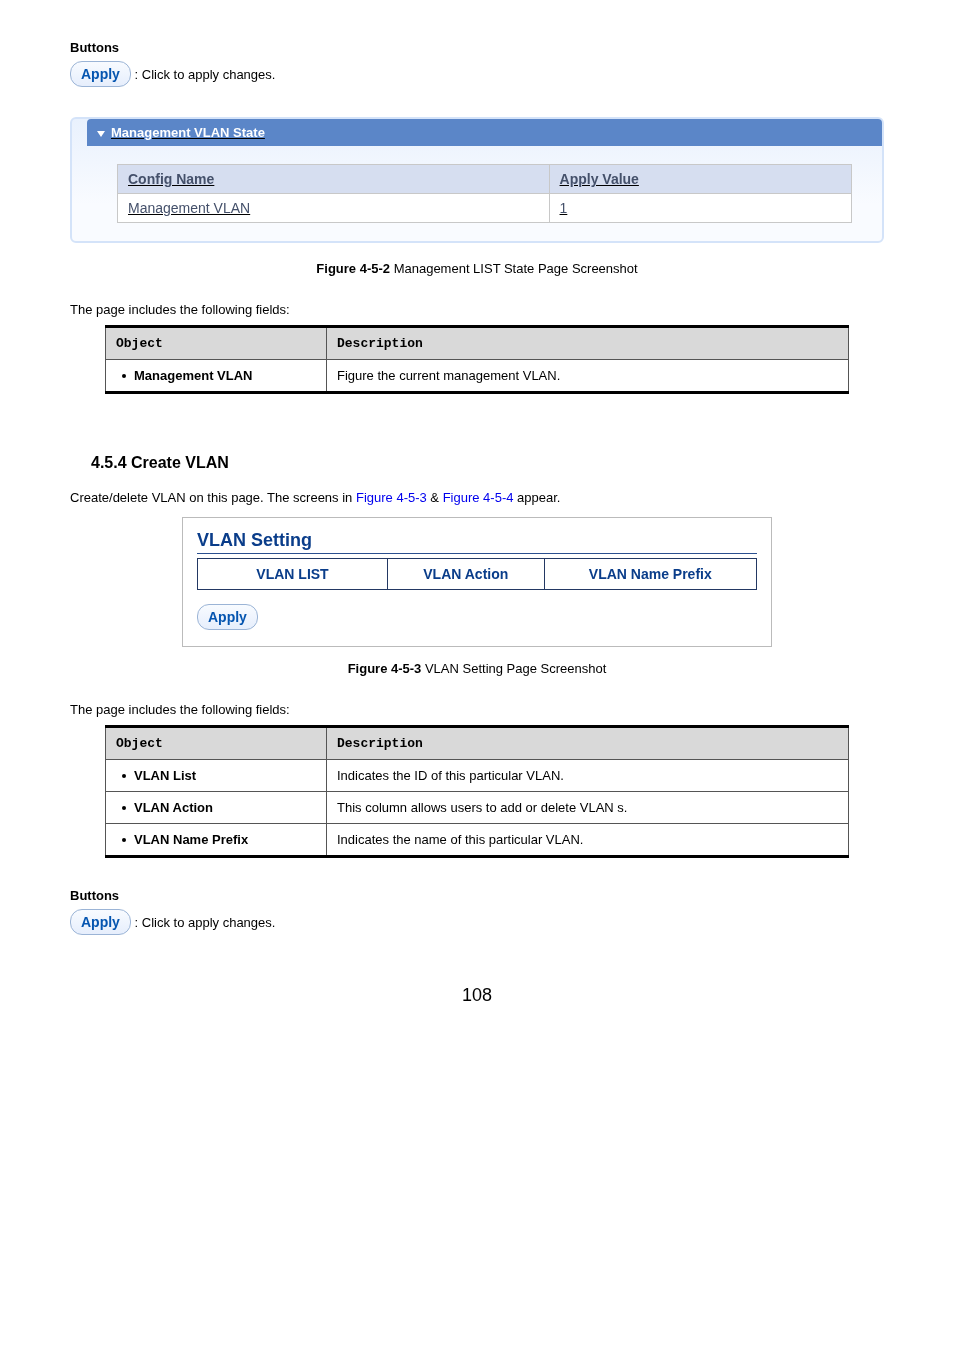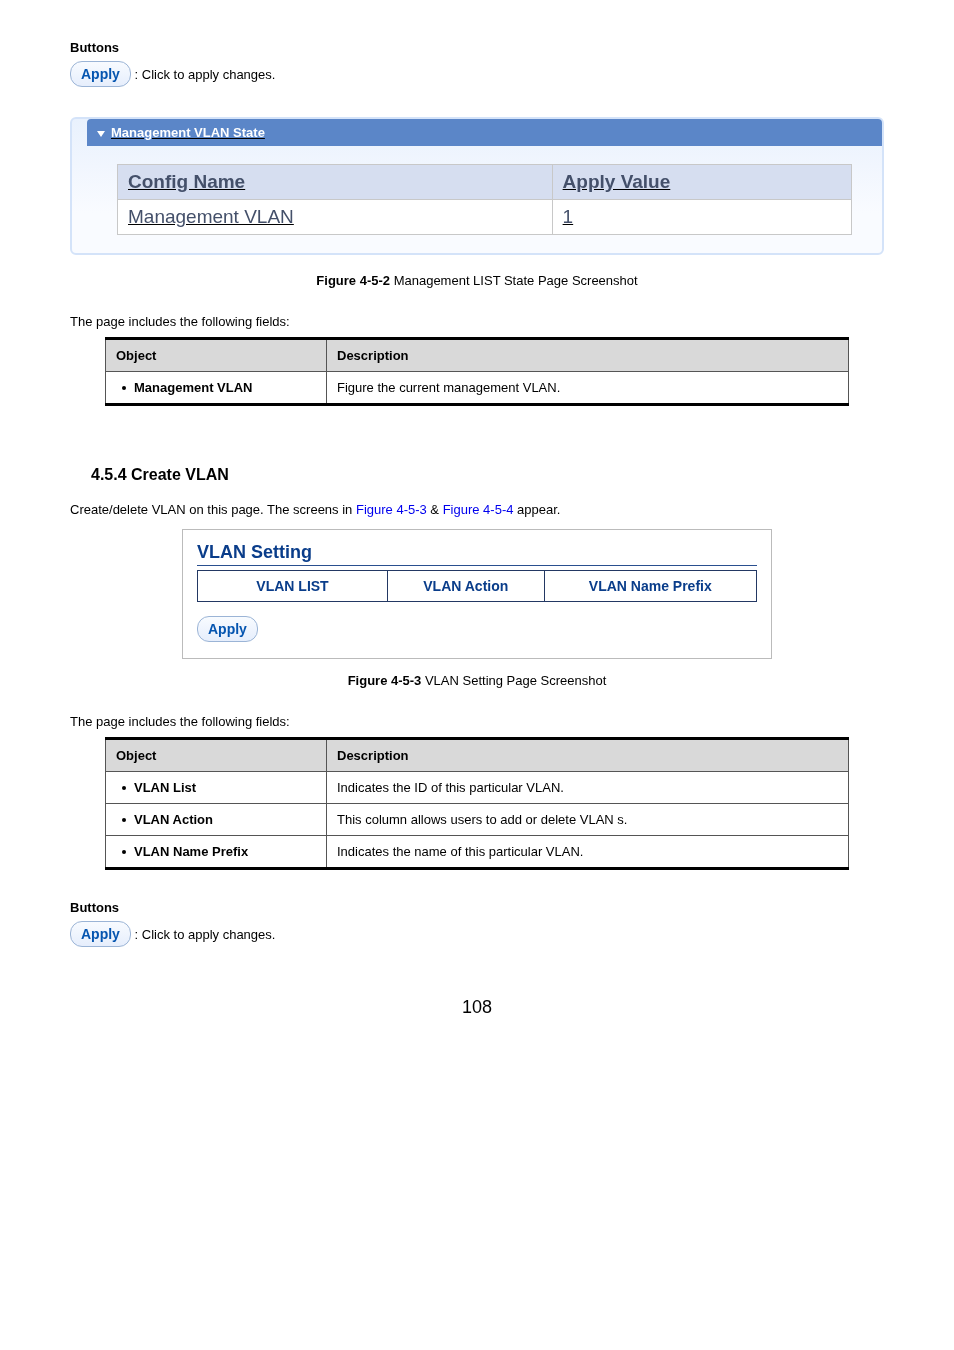--- a/index.html
+++ b/index.html
@@ -58,21 +58,21 @@
   }
   .state-table {
     width: calc(100% - 60px);
     margin: 18px 30px 0 30px;
     border-collapse: collapse;
   }
   .state-table th, .state-table td {
     border: 1px solid #c8c8c8;
     padding: 6px 10px;
     text-align: left;
-    font-size: 19px;
+    font-size: 14px;
   }
   .state-table th {
     background: #d6def0;
     color: #44506a;
     font-weight: bold;
   }
   .state-table td {
     background: #fff;
     color: #44506a;
   }
@@ -84,21 +84,21 @@
     width: calc(100% - 70px);
     margin: 8px 0 0 35px;
     border-collapse: collapse;
   }
   .obj-table th, .obj-table td {
     border: 1px solid #555;
     padding: 8px 10px;
     text-align: left;
     font-size: 13px;
   }
-  .obj-table thead tr { background: #d9d9d9; }
+  .obj-table thead tr { background: #d9d9d9; font-family: Liberation Mono, monospace; }
   .obj-table-top { border-top: 3px solid #000 !important; }
   .obj-table-bottom { border-bottom: 3px solid #000 !important; }
   .obj-cell-term { width: 200px; }
   .bullet { display:inline-block; width:4px; height:4px; background:#000; border-radius:50%; vertical-align: middle; margin: 0 8px 2px 6px;}
 
   
   .vlan-setting-wrap {
     width: 560px;
     margin: 0 auto 14px auto;
     border: 1px solid #bbb;

